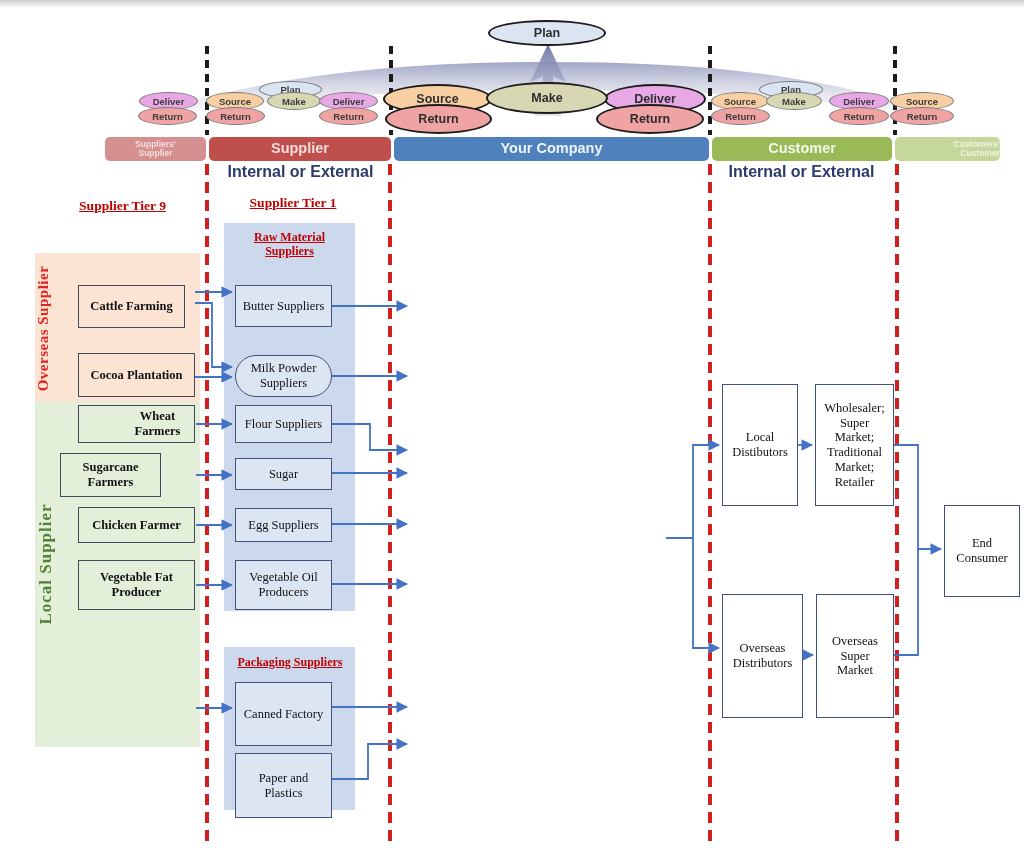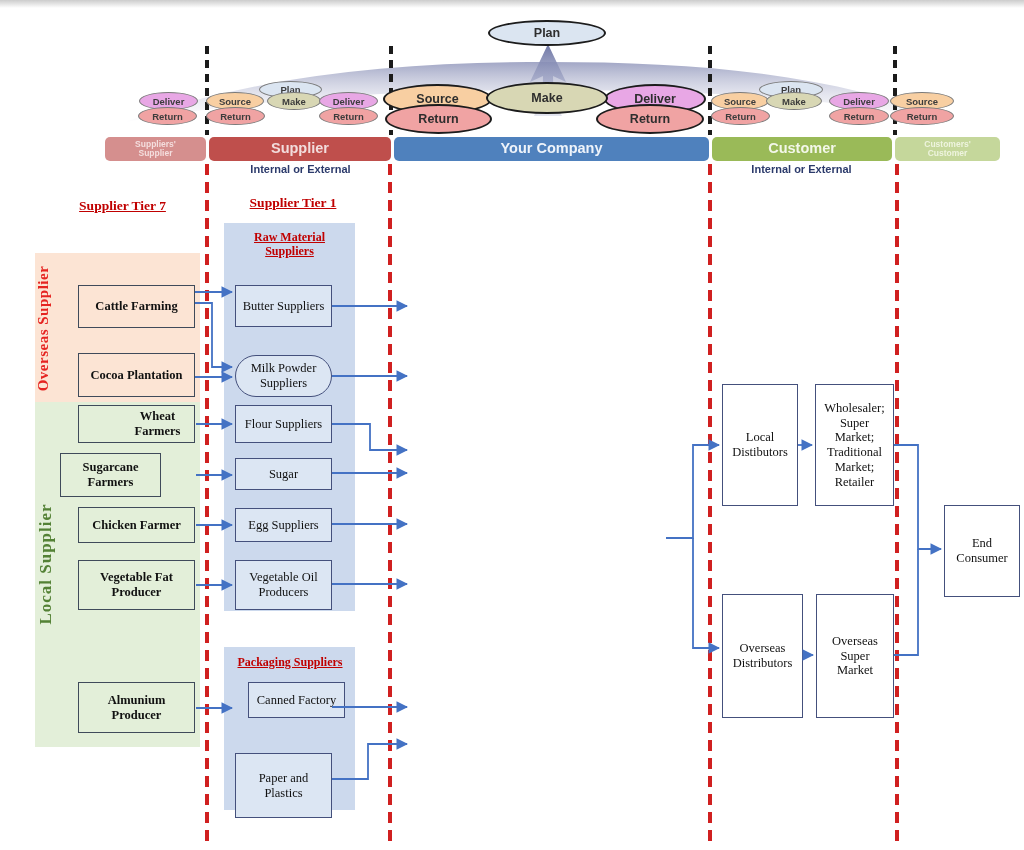--- a/index.html
+++ b/index.html
@@ -9,21 +9,21 @@
   .top-fade{left:0;top:0;width:1024px;height:8px;
             background:linear-gradient(180deg,#cccccc 0%,rgba(255,255,255,0) 100%);}
   
   .oval{border-radius:50%;display:flex;align-items:center;justify-content:center;
         text-align:center;box-sizing:border-box;font-family:"Liberation Sans",sans-serif;}
   .oval-s{border:1.3px solid #7a7a7a;font-size:9.5px;font-weight:bold;color:#3c3c3c;}
   .oval-b{border:2.2px solid #1c1c1c;font-size:12.5px;font-weight:bold;color:#2e2e2e;}
   
   .band{border-radius:5px;display:flex;flex-direction:column;align-items:center;justify-content:center;
         font-weight:bold;line-height:1.05;text-align:center;}
-  .int-ext{font-size:11px;font-weight:bold;color:#2b3a6b;text-align:center;}
+  .int-ext{font-size:16px;font-weight:bold;color:#2b3a6b;text-align:center;}
   
   .dashv{width:3.5px;}
   .dash-black{background:repeating-linear-gradient(180deg,#1b1b1b 0,#1b1b1b 8px,transparent 8px,transparent 14px);}
   .dash-red{background:repeating-linear-gradient(180deg,#d02020 0,#d02020 11px,transparent 11px,transparent 18px);}
   
   .panel{border:none;}
   .heading{font-family:"Liberation Serif",serif;font-weight:bold;color:#c00000;
            text-decoration:underline;text-align:center;line-height:1.2;}
   .vlabel{font-family:"Liberation Serif",serif;font-weight:bold;white-space:nowrap;
           text-align:center;transform:rotate(-90deg);}
@@ -65,21 +65,21 @@
   <div class="abs dashv dash-black" style="left:708px;top:46px;height:89px;"></div>
   <div class="abs dashv dash-black" style="left:893px;top:46px;height:89px;"></div>
 
   <div class="abs band" style="left:105px;top:137px;width:101px;height:24px;background:#d58f8e;color:#f4dede;font-size:8.5px;">
     <span>Suppliers'</span>
     <span>Supplier</span>
   </div>
   <div class="abs band" style="left:209px;top:137px;width:182px;height:24px;background:#bf4f4c;color:#f2dcdc;font-size:14.5px;">Supplier</div>
   <div class="abs band" style="left:394px;top:137px;width:315px;height:24px;background:#4f81bd;color:#eef3fa;font-size:14.5px;">Your Company</div>
   <div class="abs band" style="left:712px;top:137px;width:180px;height:24px;background:#9aba58;color:#f3f7e9;font-size:14.5px;">Customer</div>
-  <div class="abs band" style="left:895px;top:137px;width:105px;height:24px;background:#c5d79b;color:#eef4de;font-size:8.5px;">
+  <div class="abs band" style="left:895px;top:137px;width:105px;height:24px;background:#c5d79b;color:#eef4de;font-size:8.5px;align-items:flex-end;">
     <span>Customers'</span>
     <span>Customer</span>
   </div>
   <div class="abs int-ext" style="left:218px;top:163px;width:165px;">Internal or External</div>
   <div class="abs int-ext" style="left:719px;top:163px;width:165px;">Internal or External</div>
 
   <div class="abs oval oval-b" style="left:488px;top:20px;width:118px;height:26px;background:#dbe5f1;border-width:2px;">Plan</div>
 
   <div class="abs oval oval-s" style="left:139px;top:92px;width:59px;height:18px;background:#e8a7e5;">Deliver</div>
   <div class="abs oval oval-s" style="left:138px;top:107px;width:59px;height:18px;background:#f0a3a3;">Return</div>
@@ -110,43 +110,42 @@
   <div class="abs panel" style="left:35px;top:253px;width:165px;height:149px;background:#fce4d4;"></div>
   <div class="abs panel" style="left:35px;top:402px;width:165px;height:345px;background:#e3efd9;"></div>
   <div class="abs panel" style="left:224px;top:223px;width:131px;height:388px;background:#ccd9ed;"></div>
   <div class="abs panel" style="left:224px;top:647px;width:131px;height:163px;background:#ccd9ed;"></div>
 
   <div class="abs dashv dash-red" style="left:205px;top:164px;height:681px;"></div>
   <div class="abs dashv dash-red" style="left:388px;top:164px;height:681px;"></div>
   <div class="abs dashv dash-red" style="left:708px;top:164px;height:681px;"></div>
   <div class="abs dashv dash-red" style="left:895px;top:164px;height:681px;"></div>
 
-  <div class="abs heading" style="left:55px;top:198px;width:135px;font-size:13.5px;">Supplier Tier 7</div>
+  <div class="abs heading" style="left:55px;top:198px;width:135px;font-size:13.5px;">Supplier Tier 9</div>
   <div class="abs heading" style="left:233px;top:195px;width:120px;font-size:13.5px;">Supplier Tier 1</div>
   <div class="abs heading" style="left:243px;top:230px;width:93px;font-size:12px;">Raw Material Suppliers</div>
   <div class="abs heading" style="left:228px;top:655px;width:124px;font-size:12px;">Packaging Suppliers</div>
 
   <div class="abs vlabel" style="left:-37px;top:320px;width:160px;font-size:15px;color:#e52421;letter-spacing:0.5px;">Overseas Supplier</div>
   <div class="abs vlabel" style="left:-39px;top:554px;width:170px;font-size:17px;color:#538135;letter-spacing:1px;">Local Supplier</div>
 
-  <div class="abs box t2" style="left:78px;top:285px;width:117px;height:43px;">Cattle Farming</div>
+  <div class="abs box t2" style="left:78px;top:285px;width:107px;height:43px;">Cattle Farming</div>
   <div class="abs box t2" style="left:78px;top:353px;width:117px;height:44px;">Cocoa Plantation</div>
   <div class="abs box t2" style="left:78px;top:405px;width:117px;height:38px;padding-left:48px;">Wheat Farmers</div>
   <div class="abs box t2" style="left:60px;top:453px;width:101px;height:44px;">Sugarcane Farmers</div>
   <div class="abs box t2" style="left:78px;top:507px;width:117px;height:36px;">Chicken Farmer</div>
   <div class="abs box t2" style="left:78px;top:560px;width:117px;height:50px;">Vegetable Fat Producer</div>
-  <div class="abs box t2" style="left:78px;top:682px;width:117px;height:51px;">Almunium Producer</div>
 
   <div class="abs box t1" style="left:235px;top:285px;width:97px;height:42px;">Butter Suppliers</div>
   <div class="abs box t1" style="left:235px;top:355px;width:97px;height:42px;border-radius:21px;">Milk Powder Suppliers</div>
   <div class="abs box t1" style="left:235px;top:405px;width:97px;height:38px;">Flour Suppliers</div>
   <div class="abs box t1" style="left:235px;top:458px;width:97px;height:32px;">Sugar</div>
   <div class="abs box t1" style="left:235px;top:508px;width:97px;height:34px;">Egg Suppliers</div>
   <div class="abs box t1" style="left:235px;top:560px;width:97px;height:50px;">Vegetable Oil Producers</div>
-  <div class="abs box t1" style="left:248px;top:682px;width:97px;height:36px;">Canned Factory</div>
+  <div class="abs box t1" style="left:235px;top:682px;width:97px;height:64px;">Canned Factory</div>
   <div class="abs box t1" style="left:235px;top:753px;width:97px;height:65px;">Paper and Plastics</div>
 
 
   <div class="abs box rb" style="left:722px;top:384px;width:76px;height:122px;">Local Distibutors</div>
   <div class="abs box rb" style="left:815px;top:384px;width:79px;height:122px;padding:0 6px;">Wholesaler; Super Market; Traditional Market; Retailer</div>
   <div class="abs box rb" style="left:722px;top:594px;width:81px;height:124px;">Overseas Distributors</div>
   <div class="abs box rb" style="left:816px;top:594px;width:78px;height:124px;padding:0 6px;">Overseas Super Market</div>
   <div class="abs box rb" style="left:944px;top:505px;width:76px;height:92px;">End Consumer</div>
 
   <svg class="abs" style="left:0;top:0;pointer-events:none;" width="1024" height="850" viewBox="0 0 1024 850">

